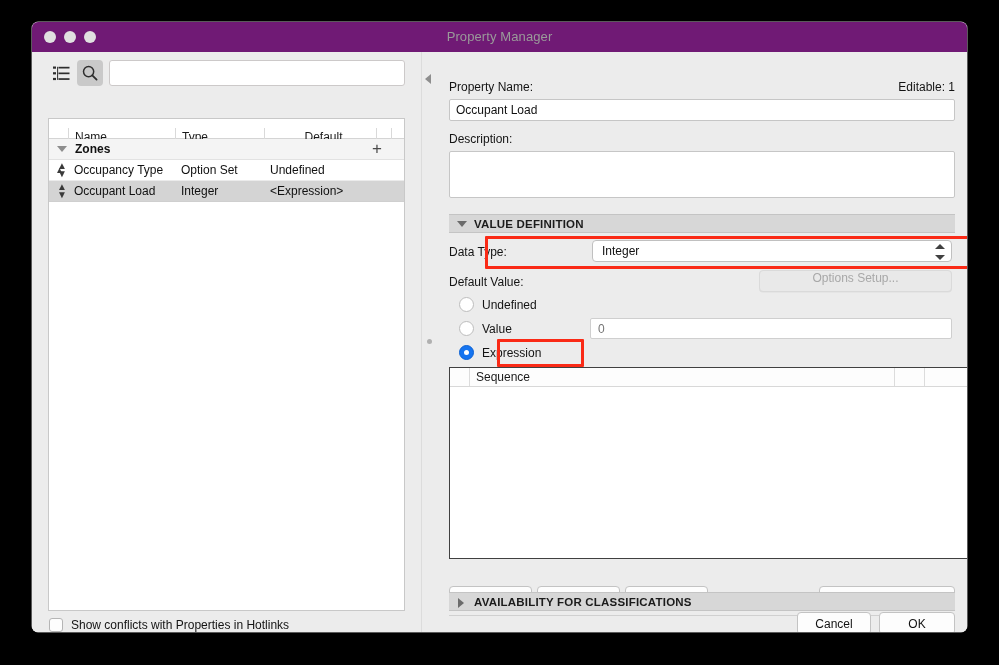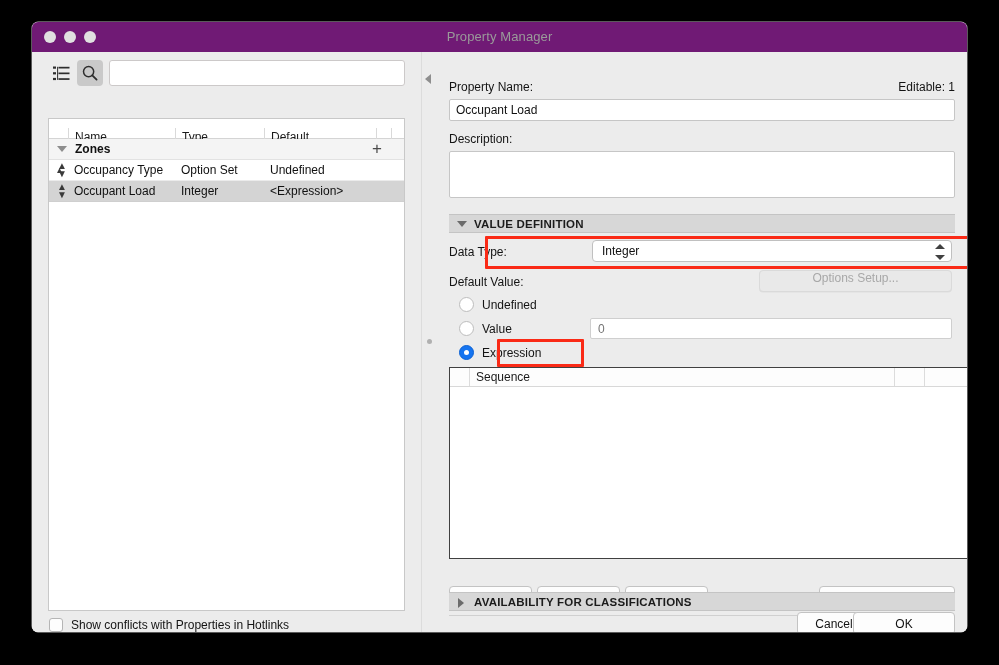--- a/index.html
+++ b/index.html
@@ -130,21 +130,21 @@
     top: 9px;
     height: 19px;
     line-height: 19px;
     padding-left: 6px;
     box-sizing: border-box;
     border-left: 1px solid #d9d9d9;
     white-space: nowrap;
   }
   #hc-name  { left: 19px;  width: 107px; }
   #hc-type  { left: 126px; width: 89px; }
-  #hc-def   { left: 215px; width: 112px; }
+  #hc-def   { left: 215px; width: 112px; text-align: center; }
   #hc-x1    { left: 327px; width: 15px; }
   #hc-x2    { left: 342px; width: 15px; }
 
   .group-row {
     position: relative;
     height: 20px;
     background: #f4f4f4;
     border-bottom: 1px solid #e2e2e2;
   }
   .group-tri {
@@ -446,21 +446,21 @@
     left: 11px; top: 563px;
     width: 506px; height: 1px;
     background: #d0d0d0;
   }
   #bottom-buttons {
     position: absolute;
     left: 11px; top: 560px;
     width: 506px; height: 25px;
   }
   #btn-cancel { position: absolute; right: 84px; top: 0; width: 74px; height: 23px; }
-  #btn-ok     { position: absolute; right: 0;    top: 0; width: 102px; height: 23px; }
+  #btn-ok     { position: absolute; right: 0;    top: 0; width: 76px; height: 23px; }
 
   
   .hl {
     position: absolute;
     border: 3px solid #fa2a16;
     box-sizing: border-box;
     pointer-events: none;
     border-radius: 1px;
   }
   #hl-datatype { left: 453px; top: 214px; width: 499px; height: 33px; }

